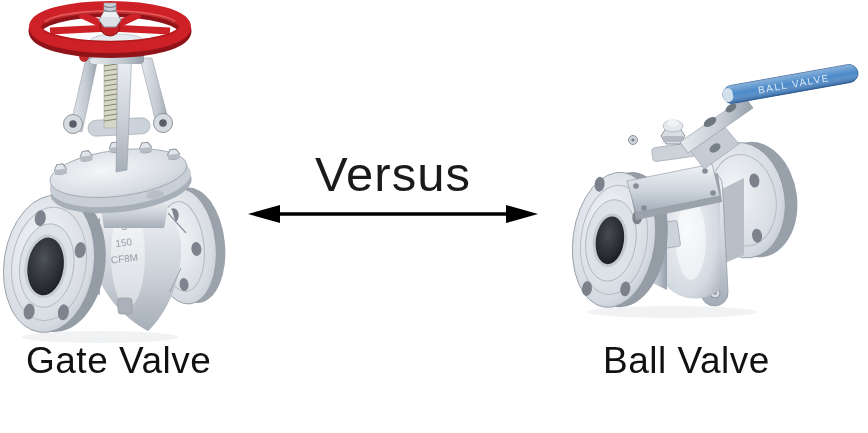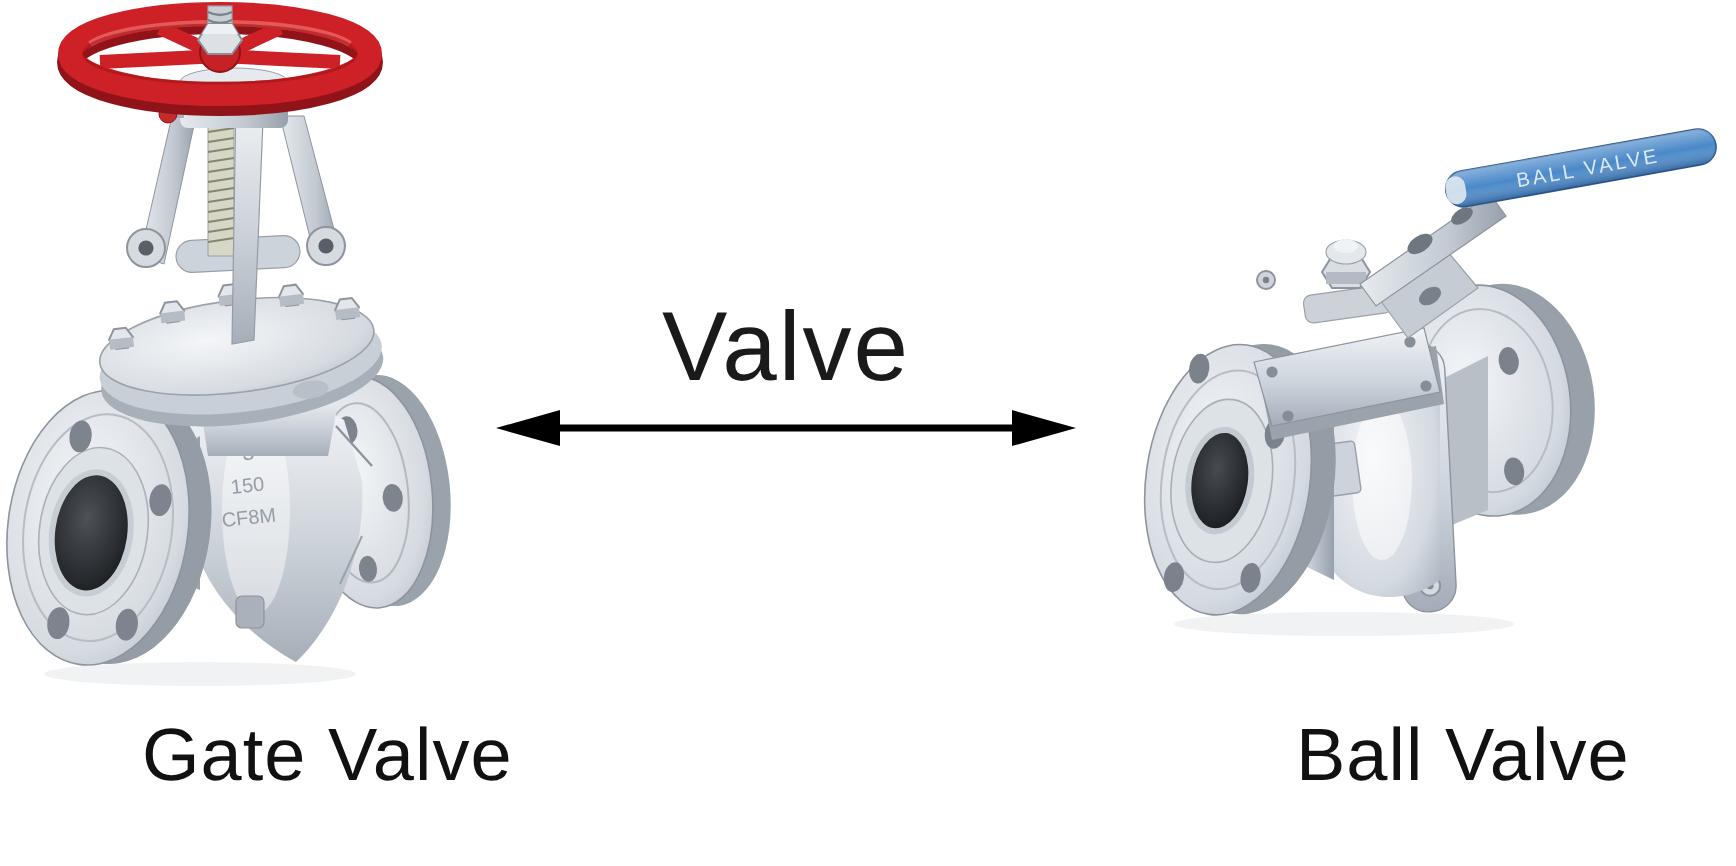--- a/index.html
+++ b/index.html
@@ -6,21 +6,21 @@
   .canvas{
     position:relative;width:868px;height:433px;background:#ffffff;overflow:hidden;
     font-family:"Liberation Sans",sans-serif;
   }
   .abs{position:absolute;}
   .versus{
     left:240px;top:150px;width:306px;text-align:center;
     font-size:49px;color:#1a1a1a;letter-spacing:1px;line-height:1.0;
   }
   .vlabel{
-    top:357px;font-size:37px;color:#111111;letter-spacing:0.5px;white-space:nowrap;margin-left:45px;
+    top:340px;font-size:37px;color:#111111;letter-spacing:0.5px;white-space:nowrap;
   }
   .vlabel.gate{left:26px;}
   .vlabel.ball{left:603px;}
   svg text{font-family:"Liberation Sans",sans-serif;}
 </style>
 </head>
 <body>
 
 <div class="canvas">
 
@@ -158,21 +158,21 @@
 
       <g>
         <rect x="104" y="3" width="12" height="12" fill="#c9ced4" stroke="#9aa2ac" stroke-width="0.6"></rect>
         <path d="M104,6 q6,3 12,0 M104,10 q6,3 12,0 M104,14 q6,3 12,0" stroke="#7a828c" stroke-width="1.2" fill="none"></path>
         <polygon points="99,20 104,12 116,12 121,20 116,27 104,27" fill="#dde1e6" stroke="#878e98"></polygon>
         <polygon points="104,12 116,12 119,17 101,17" fill="#eef1f4"></polygon>
       </g>
     </g>
   </svg>
 
-  <div class="abs versus">Valve</div>
+  <div class="abs versus">Versus</div>
 
   <svg class="abs" style="left:246px;top:201px" width="294" height="26" viewBox="0 0 294 26">
     <line x1="24" y1="13" x2="270" y2="13" stroke-width="3.5" stroke="#000000"></line>
     <polygon points="2,13 34,4 34,22" fill="#000000"></polygon>
     <polygon points="292,13 260,4 260,22" fill="#000000"></polygon>
   </svg>
 
   <svg class="abs" style="left:552px;top:50px" width="316" height="272" viewBox="0 0 316 272">
     <defs>
       <linearGradient id="bSteelV" x1="0" y1="0" x2="0" y2="1">

